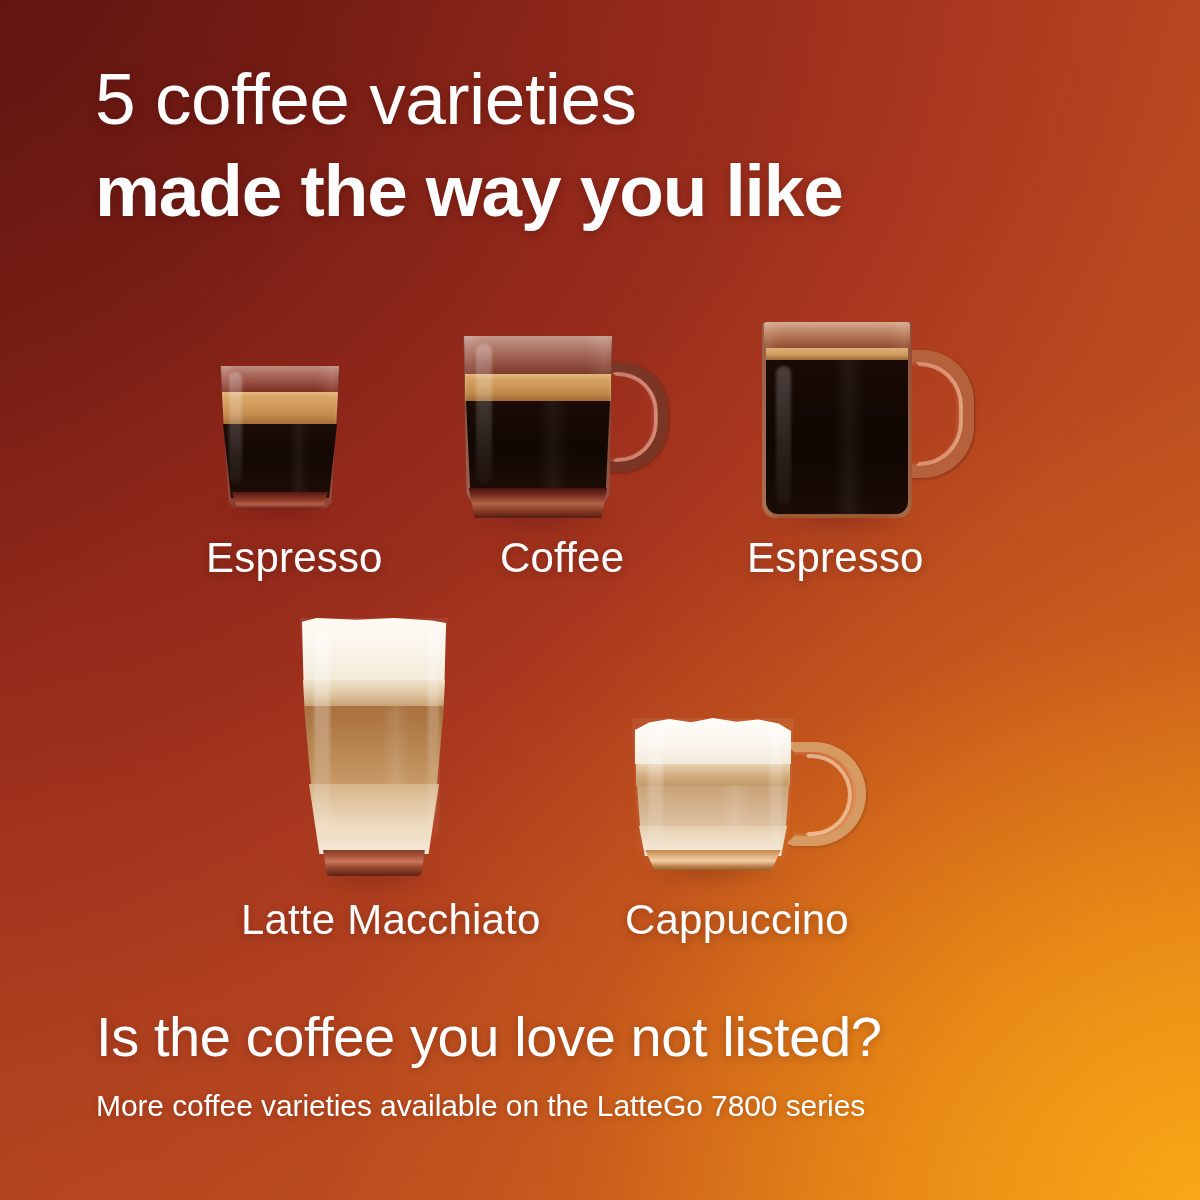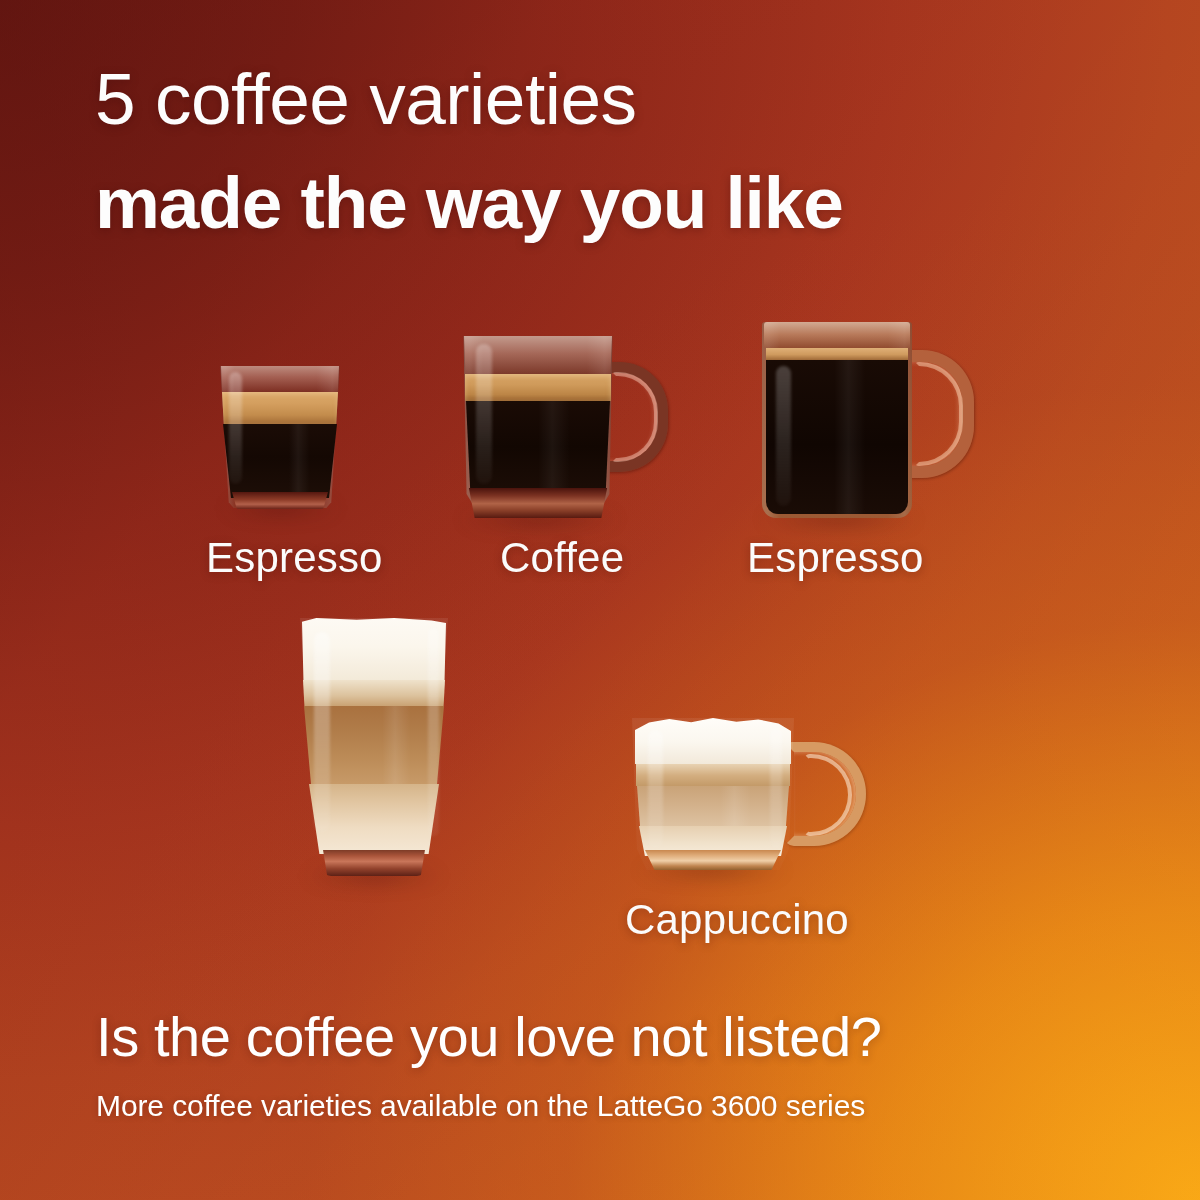--- a/index.html
+++ b/index.html
@@ -29,21 +29,21 @@
   .layer { position:relative; z-index:3; }
 
   
   .headline {
     position:absolute; left:95px; top:62px; width:1040px;
     color:#fdfdfd;
     line-height:1.0;
     text-shadow:0 2px 10px rgba(60,10,8,0.35);
   }
   .headline .l1 { font-size:73px; font-weight:300; letter-spacing:-0.5px; display:block; }
-  .headline .l2 { font-size:73px; font-weight:700; letter-spacing:-1.1px; display:block; margin-top:31px; }
+  .headline .l2 { font-size:73px; font-weight:700; letter-spacing:-1.1px; display:block; margin-top:19px; }
 
   
   .footer { position:absolute; left:96px; top:1004px; width:1040px; color:#ffffff; }
   .footer .f1 { font-size:56px; font-weight:300; letter-spacing:-0.4px; display:block;
                 text-shadow:0 2px 9px rgba(70,15,8,0.30); }
   .footer .f2 { font-size:30px; font-weight:300; letter-spacing:-0.1px; display:block; margin-top:20px;
                 text-shadow:0 1px 6px rgba(70,15,8,0.28); }
 
   
   .dlabel {
@@ -356,34 +356,35 @@
   <div class="vessel layer" id="latte">
     <div class="lat-body"></div>
     <div class="lat-milk"></div>
     <div class="lat-coffee"></div>
     <div class="lat-mid"></div>
     <div class="lat-foam"></div>
     <div class="lat-foot"></div>
     <div class="shine lat-gloss"></div>
     <div class="shine lat-edge"></div>
   </div>
+  <div class="dlabel layer" style="left:241px; top:896px;">Latte Macchiato</div>
 
   <div class="vshadow layer" style="left:636px; top:860px; width:152px; height:20px;"></div>
   <div class="vessel layer" id="cappuccino">
     <div class="cap-handle"></div>
     <div class="cap-handle-sheen"></div>
     <div class="cap-body"></div>
     <div class="cap-milk"></div>
     <div class="cap-mid"></div>
     <div class="cap-band"></div>
     <div class="cap-foam"></div>
     <div class="cap-foot"></div>
     <div class="shine cap-gloss"></div>
     <div class="shine cap-edge"></div>
   </div>
   <div class="dlabel layer" style="left:625px; top:896px;">Cappuccino</div>
 
   <div class="footer layer">
     <span class="f1">Is the coffee you love not listed?</span>
-    <span class="f2">More coffee varieties available on the LatteGo 3600 series</span>
+    <span class="f2">More coffee varieties available on the LatteGo 7800 series</span>
   </div>
 
 </div>
 
 </body></html>

